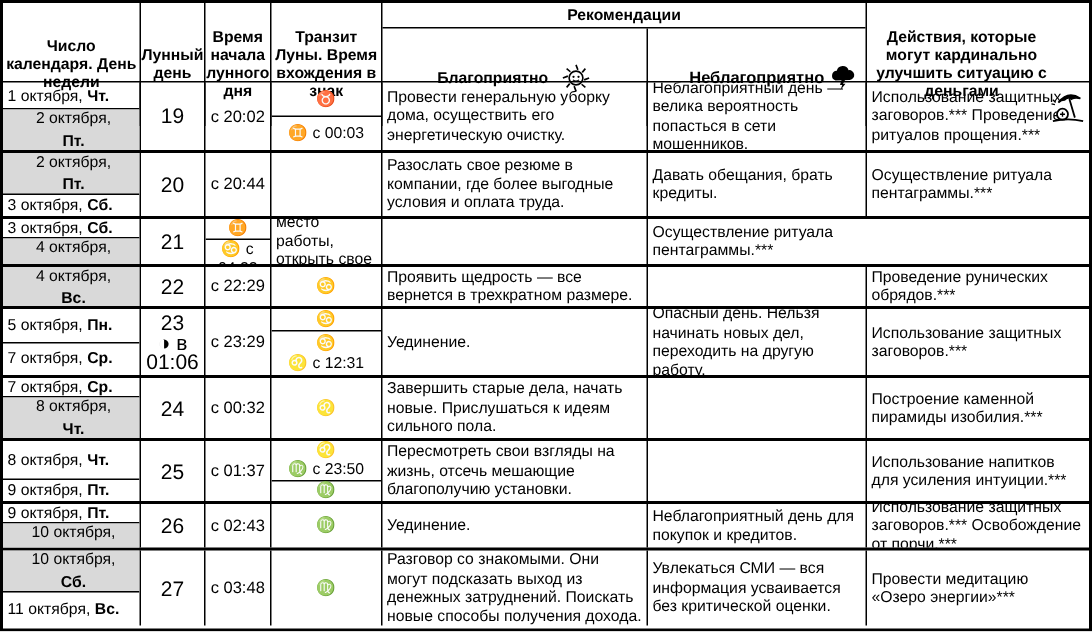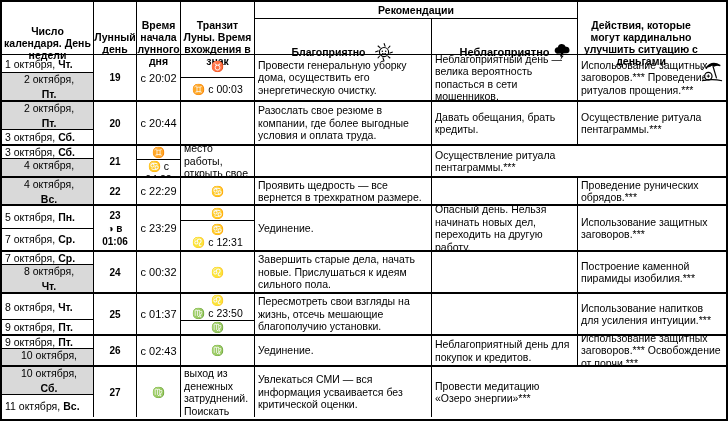--- a/index.html
+++ b/index.html
@@ -33,21 +33,21 @@
   .c:last-child { border-right:none;justify-content:center; }
 
   .c-date { display:flex; flex-direction:column; }
   .d-sub { flex:1; display:flex; align-items:center; padding-left:3px; font-size:10.5px; gap:3px;
            border-bottom:1px solid #000; white-space:nowrap; }
   .d-sub:last-child { border-bottom:none; }
   .d-sub.shaded { background:#d9d9d9;flex-direction:column; }
   .d-day { font-weight:bold; }
 
   .c-day { display:flex; flex-direction:column; align-items:center; justify-content:center;
-           font-size:10px; line-height:13px; text-align:center;font-weight:bold; }
+           font-size:14px; line-height:13px; text-align:center; }
   .c-time { display:flex; align-items:center; justify-content:center; font-size:11px; }
   .c-transit { display:flex; flex-direction:column; text-align:center; }
   .t-sub { flex:1; display:flex; flex-direction:column; align-items:center; justify-content:center;
            line-height:13px; border-bottom:1px solid #000; font-size:10.5px; }
   .t-sub:last-child { border-bottom:none; }
 
   .c-text { display:flex; align-items:center; padding:1px 3px; font-size:10.5px; line-height:12.5px; }
   .c-text > div { width:100%; }
 </style>
 </head>
@@ -360,20 +360,21 @@
       <div class="d-sub shaded" style="flex:1;">
             <span>10 октября,</span>
             <span class="d-day">Сб.</span>
           </div>
       <div class="d-sub" style="flex:2.2;">
             <span>11 октября,</span>
             <span class="d-day">Вс.</span>
           </div>
     </div>
     <div class="c c-day">27</div>
+    <div class="c c-time">с 03:48</div>
     <div class="c c-transit">
       <div class="t-sub">
             <div>♍</div>
           </div>
     </div>
     <div class="c c-text">
           <div>Разговор со знакомыми. Они могут подсказать выход из денежных затруднений. Поискать новые способы получения дохода.</div>
         </div>
     <div class="c c-text">
           <div>Увлекаться СМИ — вся информация усваивается без критической оценки.</div>

